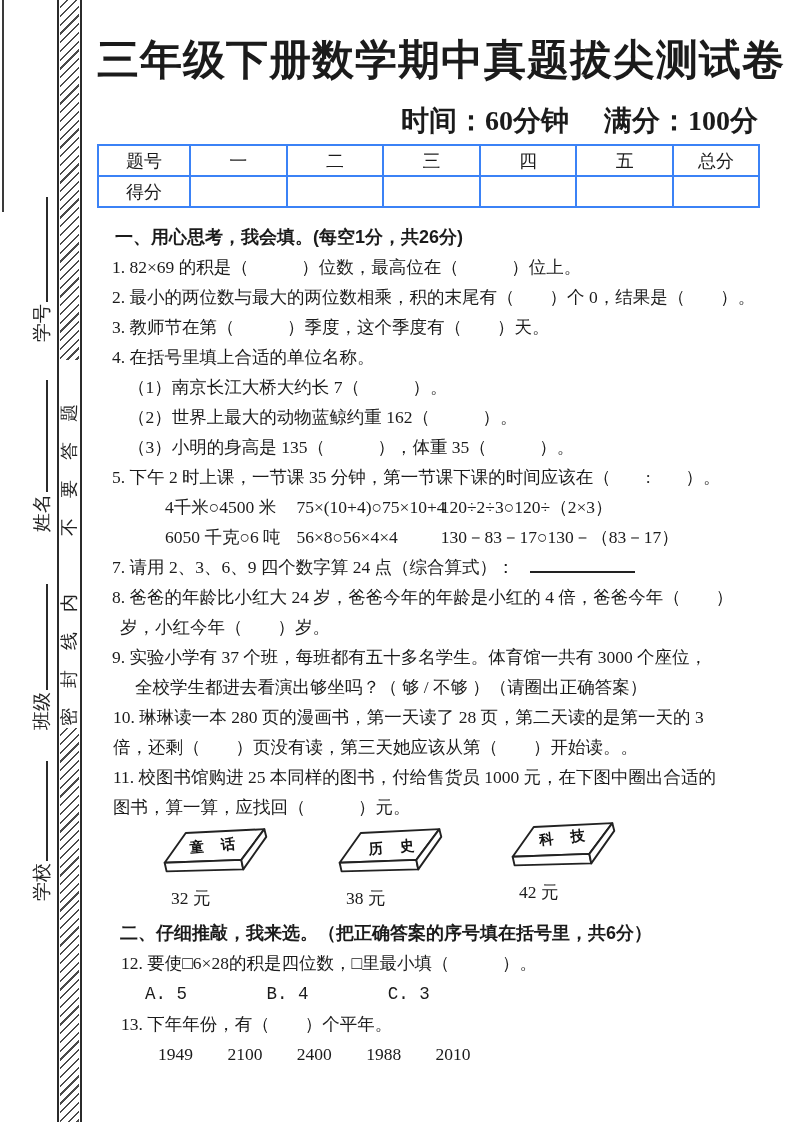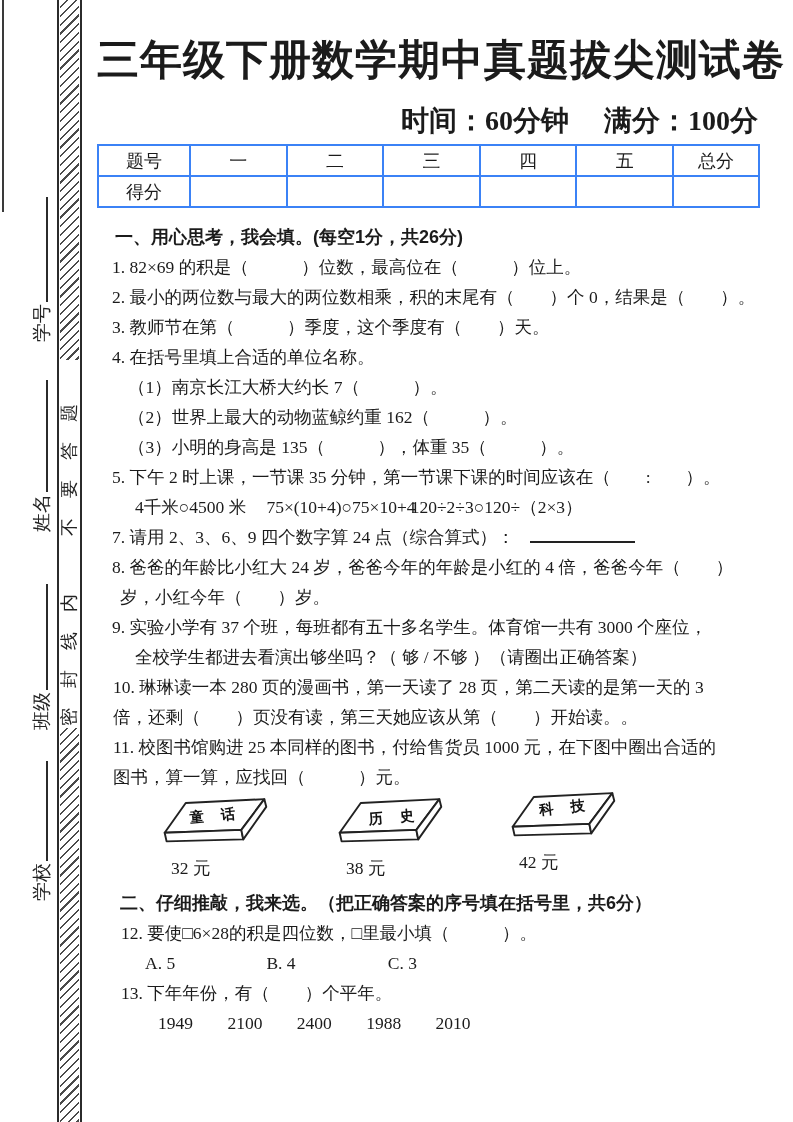--- a/index.html
+++ b/index.html
@@ -61,23 +61,23 @@
   .ind-head2{padding-left:23px;}
   .ind-q{padding-left:15px;}
   .ind-sub{padding-left:31px;}
   .ind-row{padding-left:38px;}
   .ind-cont8{padding-left:23px;}
   .ind-cont9{padding-left:38px;}
   .ind-cont10{padding-left:16px;}
   .ind-q12{padding-left:24px;}
   .ind-opts{padding-left:48px;}
   .ind-years{padding-left:61px;}
-  .cmp-col1{display:inline-block;width:127px;}
+  .cmp-col1{display:inline-block;width:127px;margin-left:30px;}
   .cmp-col2{display:inline-block;width:140px;}
-  .opt{display:inline-block;width:117px;}
+  .opt{display:inline-block;width:117px;font-family:Liberation Mono, monospace;}
   .year{display:inline-block;width:65px;}
   .fill-blank{
     display:inline-block;width:105px;border-bottom:2px solid #222;
     height:1em;vertical-align:baseline;margin-left:15px;
   }
   
   .books{position:relative;height:96px;}
   .book{position:absolute;top:4px;width:115px;}
   .book svg{display:block;width:115px;height:60px;}
   .book-1{left:60px;} .book-2{left:235px;} .book-3{left:408px;top:-2px;}
@@ -140,20 +140,25 @@
     <div class="line ind-q">3. 教师节在第（　　　）季度，这个季度有（　　）天。</div>
     <div class="line ind-q">4. 在括号里填上合适的单位名称。</div>
     <div class="line ind-sub">（1）南京长江大桥大约长 7（　　　）。</div>
     <div class="line ind-sub">（2）世界上最大的动物蓝鲸约重 162（　　　）。</div>
     <div class="line ind-sub">（3）小明的身高是 135（　　　），体重 35（　　　）。</div>
     <div class="line ind-q">5. 下午 2 时上课，一节课 35 分钟，第一节课下课的时间应该在（　　:　　）。</div>
     <div class="line ind-row">
       <span class="cmp-col1">4千米○4500 米</span>
       <span class="cmp-col2">75×(10+4)○75×10+4</span>
       <span>120÷2÷3○120÷（2×3）</span>
+    </div>
+    <div class="line ind-row">
+      <span class="cmp-col1">6050 千克○6 吨</span>
+      <span class="cmp-col2">56×8○56×4×4</span>
+      <span>130－83－17○130－（83－17）</span>
     </div>
     <div class="line ind-q"><span>7. 请用 2、3、6、9 四个数字算 24 点（综合算式）：</span><span class="fill-blank"></span></div>
     <div class="line ind-q">8. 爸爸的年龄比小红大 24 岁，爸爸今年的年龄是小红的 4 倍，爸爸今年（　　）</div>
     <div class="line ind-cont8">岁，小红今年（　　）岁。</div>
     <div class="line ind-q">9. 实验小学有 37 个班，每班都有五十多名学生。体育馆一共有 3000 个座位，</div>
     <div class="line ind-cont9">全校学生都进去看演出够坐吗？（ 够 / 不够 ）（请圈出正确答案）</div>
     <div class="line ind-cont10">10. 琳琳读一本 280 页的漫画书，第一天读了 28 页，第二天读的是第一天的 3</div>
     <div class="line ind-cont10">倍，还剩（　　）页没有读，第三天她应该从第（　　）开始读。。</div>
     <div class="line ind-cont10">11. 校图书馆购进 25 本同样的图书，付给售货员 1000 元，在下图中圈出合适的</div>
     <div class="line ind-cont10">图书，算一算，应找回（　　　）元。</div>

